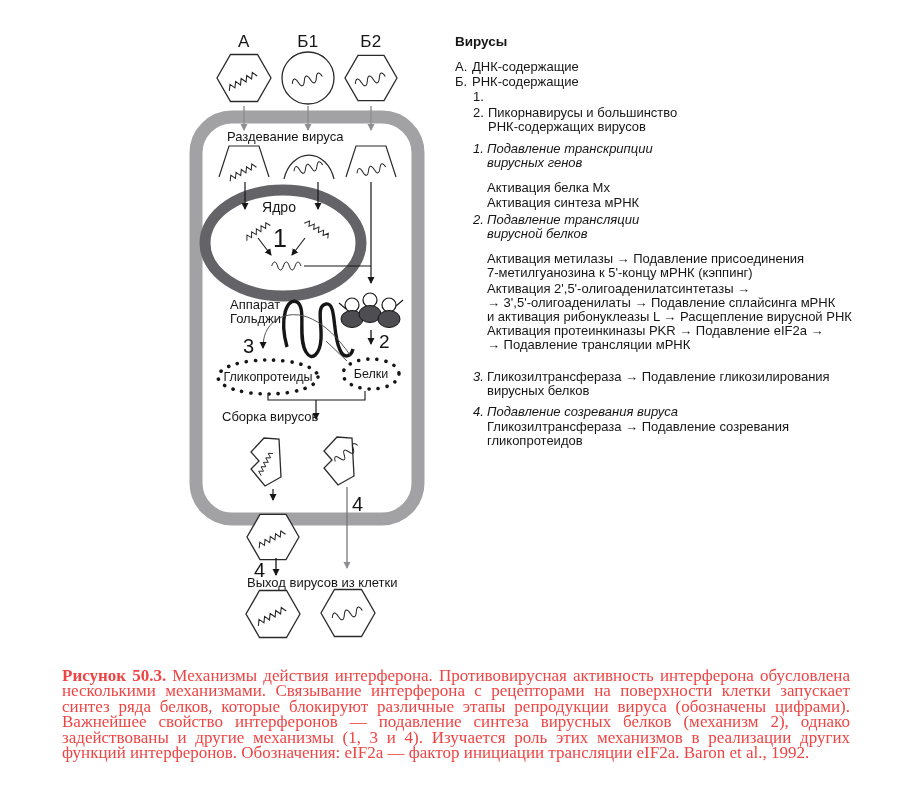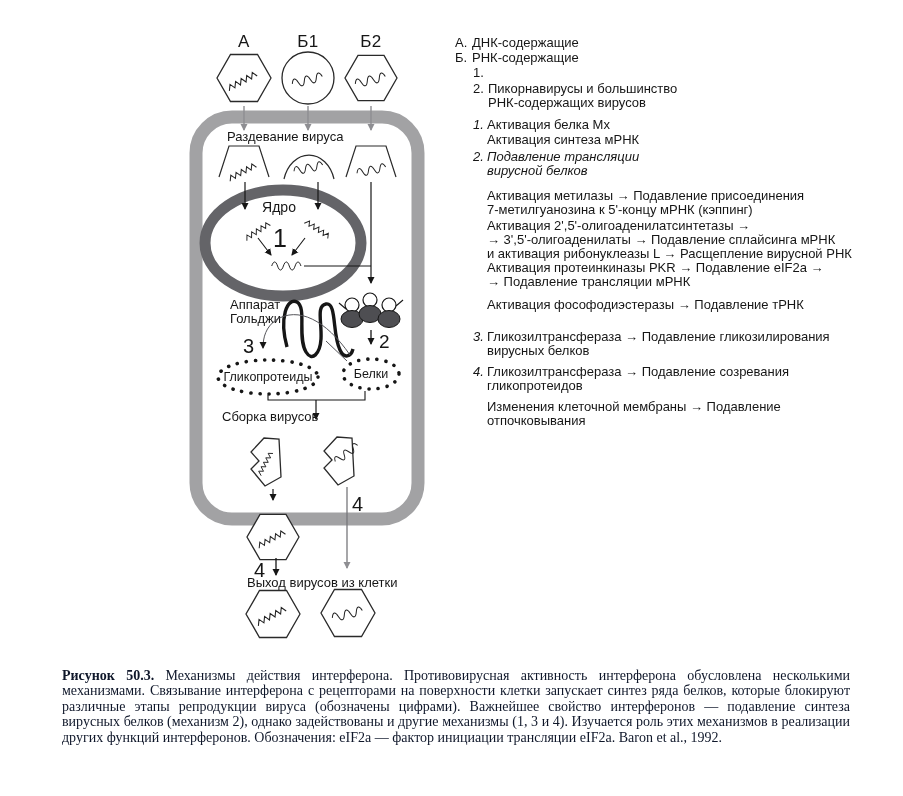--- a/index.html
+++ b/index.html
@@ -15,27 +15,27 @@
   .p-head.first{margin-bottom:11px;}
   .vrow{display:flex;margin-top:1px;}
   .vrow .vnum{width:17px;flex:0 0 17px;}
   .vrow.sub{margin-left:18px;}
   .vrow.sub .vnum{width:15px;flex:0 0 15px;}
   .vtext{white-space:pre-line;}
   .mech{position:relative;padding-left:32px;}
   .m-num{position:absolute;left:18px;font-style:italic;}
   .m-title{font-style:italic;white-space:pre-line;}
   .m-d{white-space:pre-line;}
-  .mt0{margin-top:0}.mt1{margin-top:1px}.mt2{margin-top:2px}.mt3{margin-top:3px}
+  .mt0{margin-top:11px}.mt1{margin-top:1px}.mt2{margin-top:2px}.mt3{margin-top:3px}
   .mt7{margin-top:7px}.mt8{margin-top:8px}.mt9{margin-top:9px}.mt11{margin-top:11px}
   .mt13{}.mt18{margin-top:18px}
 
   .caption{position:absolute;left:62px;top:668px;width:788px;
-           font-family:"Liberation Serif",serif;font-size:14px;line-height:15.4px;
-           text-align:justify;color:#0f172a;}
+           font-family:"Liberation Serif",serif;font-size:17px;line-height:15.4px;
+           text-align:justify;color:#ef4444;}
   .cap-label{font-weight:bold;}
 </style>
 </head>
 <body>
 
 <div class="page">
 
   <svg class="diagram" width="460" height="660" viewBox="0 0 460 660">
     <defs>
       <marker id="mA" markerUnits="userSpaceOnUse" markerWidth="9" markerHeight="9" refX="6" refY="4" orient="auto">
@@ -137,20 +137,21 @@
     <line x1="276" y1="558" x2="276" y2="575" stroke="#161616" stroke-width="1.3" marker-end="url(#mA)"></line>
     <text class="fs13" x="247" y="587">Выход вирусов из клетки</text>
 
     <polygon points="300,614 286.5,637.5 259.5,637.5 246,614 259.5,590.5 286.5,590.5" fill="#fff" stroke="#2a2a2a" stroke-width="1.3"></polygon>
     <use href="#dna" transform="translate(273,615) rotate(-28) scale(0.9)"></use>
     <polygon points="375,613 361.5,636.5 334.5,636.5 321,613 334.5,589.5 361.5,589.5" fill="#fff" stroke="#2a2a2a" stroke-width="1.3"></polygon>
     <use href="#rna" transform="translate(348,614) rotate(-14) scale(0.95)"></use>
   </svg>
 
   <div class="panel">
+    <div class="p-head first">Вирусы</div>
 
     <div class="vrow">
       <span class="vnum">А.</span>
       <span class="vtext">ДНК-содержащие</span>
     </div>
     <div class="vrow">
       <span class="vnum">Б.</span>
       <span class="vtext">РНК-содержащие</span>
     </div>
     <div class="vrow sub">
@@ -158,50 +159,50 @@
     </div>
     <div class="vrow sub mt2">
       <span class="vnum">2.</span>
       <span class="vtext">Пикорнавирусы и большинство
 РНК-содержащих вирусов</span>
     </div>
 
 
     <div class="mech mt8">
       <span class="m-num">1.</span>
+      <div class="m-title">Подавление транскрипции
+вирусных генов</div>
       <div class="m-d mt0">Активация белка Мх</div>
       <div class="m-d mt1">Активация синтеза мРНК</div>
     </div>
 
     <div class="mech mt3">
       <span class="m-num">2.</span>
       <div class="m-title">Подавление трансляции
 вирусной белков</div>
       <div class="m-d mt11">Активация метилазы → Подавление присоединения
 7-метилгуанозина к 5'-концу мРНК (кэппинг)</div>
       <div class="m-d mt2">Активация 2',5'-олигоаденилатсинтетазы →
 → 3',5'-олигоаденилаты → Подавление сплайсинга мРНК
 и активация рибонуклеазы L → Расщепление вирусной РНК</div>
       <div class="m-d mt13">Активация протеинкиназы PKR → Подавление eIF2a →
 → Подавление трансляции мРНК</div>
-      <div class="m-d mt9">Активация фософодиэстеразы → Подавление тРНК</div>
     </div>
 
     <div class="mech mt18">
       <span class="m-num">3.</span>
       <div class="m-d mt1">Гликозилтрансфераза → Подавление гликозилирования
 вирусных белков</div>
     </div>
 
     <div class="mech mt7">
       <span class="m-num">4.</span>
+      <div class="m-title">Подавление созревания вируса</div>
       <div class="m-d mt1">Гликозилтрансфераза → Подавление созревания
 гликопротеидов</div>
-      <div class="m-d mt7">Изменения клеточной мембраны → Подавление
-отпочковывания</div>
     </div>
   </div>
 
   <div class="caption">
     <span class="cap-label">Рисунок 50.3.</span>
     <span>Механизмы действия интерферона. Противовирусная активность интерферона обусловлена несколькими механизмами. Связывание интерферона с рецепторами на поверхности клетки запускает синтез ряда белков, которые блокируют различные этапы репродукции вируса (обозначены цифрами). Важнейшее свойство интерферонов — подавление синтеза вирусных белков (механизм 2), однако задействованы и другие механизмы (1, 3 и 4). Изучается роль этих механизмов в реализации других функций интерферонов. Обозначения: eIF2a — фактор инициации трансляции eIF2a. Baron et al., 1992.</span>
   </div>
 
 </div>
 

